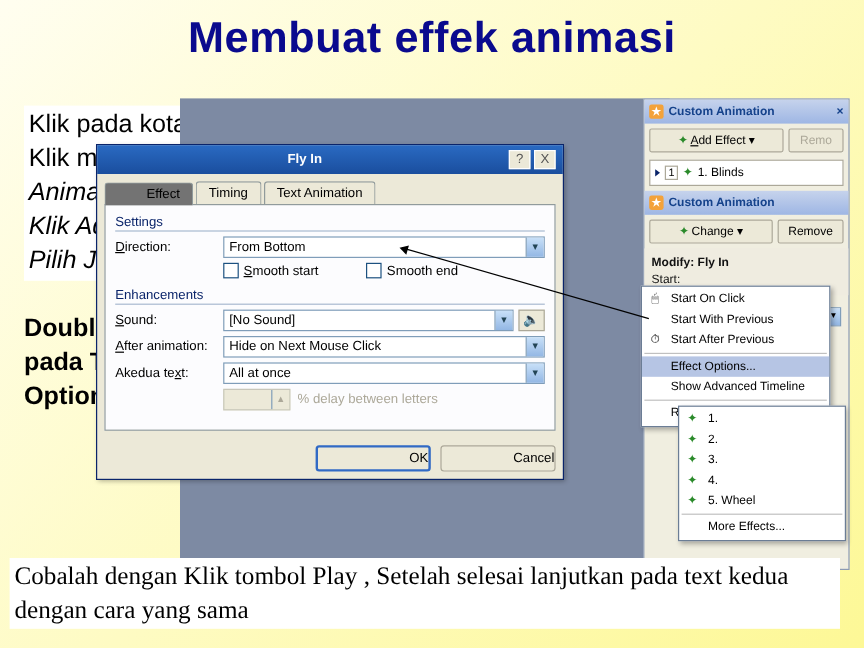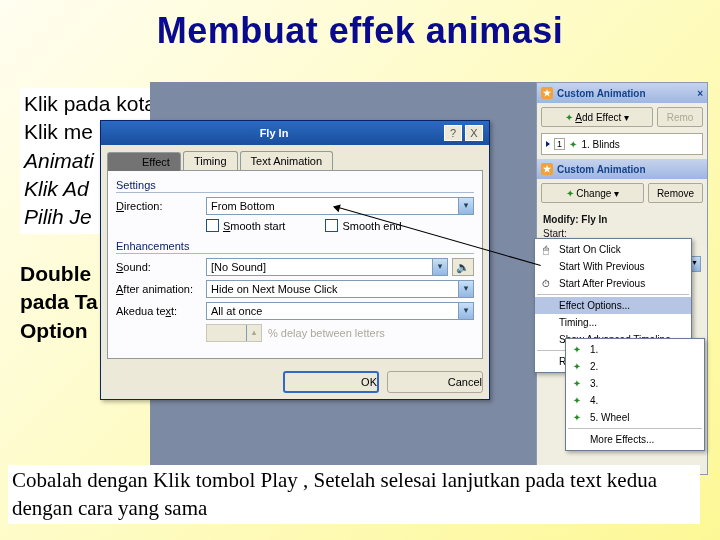--- a/index.html
+++ b/index.html
@@ -5,21 +5,21 @@
   * { box-sizing: border-box; margin: 0; padding: 0; font-family: Tahoma, Arial, sans-serif; }
   body { width: 720px; height: 540px; overflow: hidden; background: linear-gradient(135deg, #fffef0 0%, #fdf896 100%); position: relative; }
   .page-title { font-size: 36px; color: #0a0a8e; font-weight: bold; text-align: center; padding-top: 10px; letter-spacing: 0.5px; font-family: Arial, sans-serif; }
   .instr-left { position: absolute; left: 20px; top: 88px; font-size: 21px; line-height: 1.35; font-family: "Times New Roman", serif; color: #000; background: #fff; padding: 2px 4px; }
   .instr-left .italic { font-style: italic; }
   .instr-left2 { position: absolute; left: 20px; top: 260px; font-size: 21px; line-height: 1.35; font-family: "Times New Roman", serif; font-weight: bold; color: #000; }
   .instr-bottom { position: absolute; left: 8px; bottom: 16px; right: 20px; font-size: 21px; line-height: 1.3; font-family: "Times New Roman", serif; color: #000; background: #fff; padding: 2px 4px; }
   .ppt-bg { position: absolute; left: 150px; top: 82px; width: 408px; height: 390px; background: #7d8aa3; }
 
   
-  .dlg { position: absolute; left: 80px; top: 120px; width: 390px; background: #ece9d8; border: 1px solid #0a246a; box-shadow: 2px 2px 4px rgba(0,0,0,0.3); font-size: 11px; color: #000; margin-left: 20px; }
+  .dlg { position: absolute; left: 80px; top: 120px; width: 390px; background: #ece9d8; border: 1px solid #0a246a; box-shadow: 2px 2px 4px rgba(0,0,0,0.3); font-size: 11px; color: #000; }
   .dlg-title { background: linear-gradient(#2a6ac2, #1a4e9e); color: #fff; height: 24px; display: flex; align-items: center; padding: 0 6px; }
   .dlg-title span.t { flex: 1; text-align: center; font-weight: bold; }
   .dlg-title .winbtn { width: 18px; height: 16px; background: #ece9d8; border: 1px solid #fff; color: #555; text-align: center; margin-left: 3px; line-height: 14px; font-size: 11px; }
   .tabs { display: flex; padding: 6px 6px 0 6px; }
   .tab { padding: 3px 10px; border: 1px solid #919b9c; border-bottom: none; background: #ece9d8; margin-right: 2px; font-size: 11px; border-radius: 3px 3px 0 0; }
   .tab.active { background: #737373; position: relative; top: 1px; padding-left: 34px; }
   .tabbody { margin: 0 6px 6px 6px; border: 1px solid #919b9c; background: #fcfcfe; padding: 8px; }
   .grp { margin-bottom: 8px; }
   .grp-label { color: #0a246a; font-size: 11px; margin-bottom: 4px; border-bottom: 1px solid #a8b9d0; padding-bottom: 1px; }
   .row { display: flex; align-items: center; margin: 4px 0; }
@@ -219,21 +219,20 @@
     </div>
   </div>
 </div>
 
 <div class="ctx">
   <div class="ci"><span class="ic">🖱</span><span>Start On Click</span></div>
   <div class="ci"><span>Start With Previous</span></div>
   <div class="ci"><span class="ic">⏱</span><span>Start After Previous</span></div>
   <div class="sep"></div>
   <div class="ci eo"><span>Effect Options...</span></div>
-  <div class="ci"><span>Timing...</span></div>
   <div class="ci"><span>Show Advanced Timeline</span></div>
   <div class="sep"></div>
   <div class="ci"><span>Remove</span></div>
 </div>
 
 <div class="sub">
   <div class="ci"><span class="ic">✦</span><span>1.</span></div>
   <div class="ci"><span class="ic">✦</span><span>2.</span></div>
   <div class="ci"><span class="ic">✦</span><span>3.</span></div>
   <div class="ci"><span class="ic">✦</span><span>4.</span></div>

